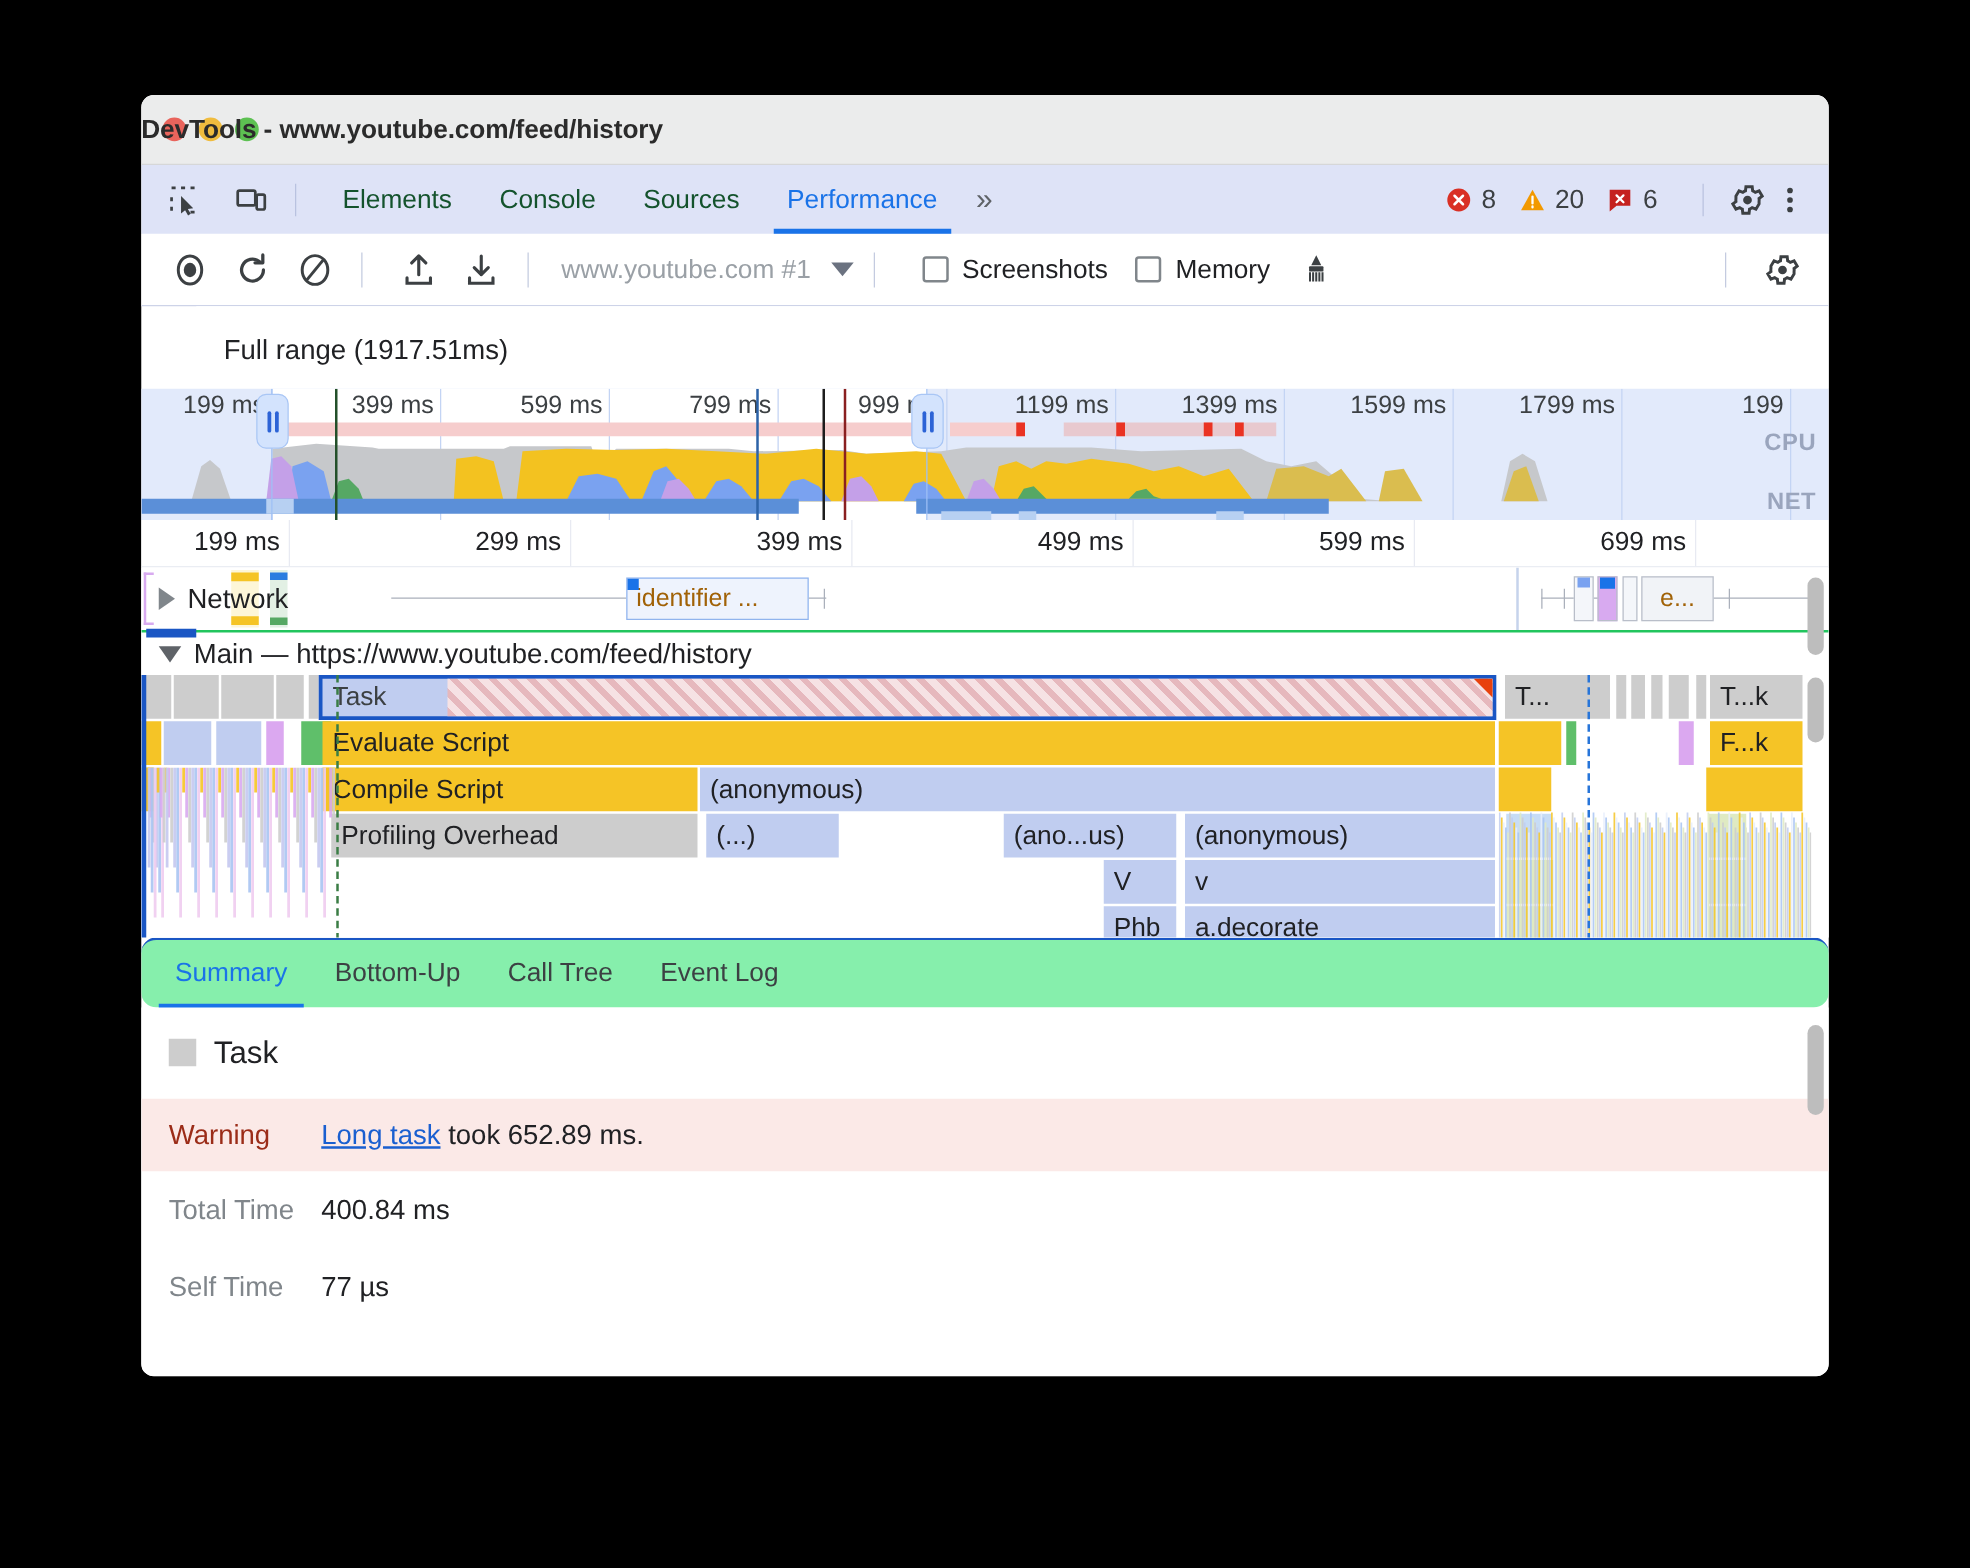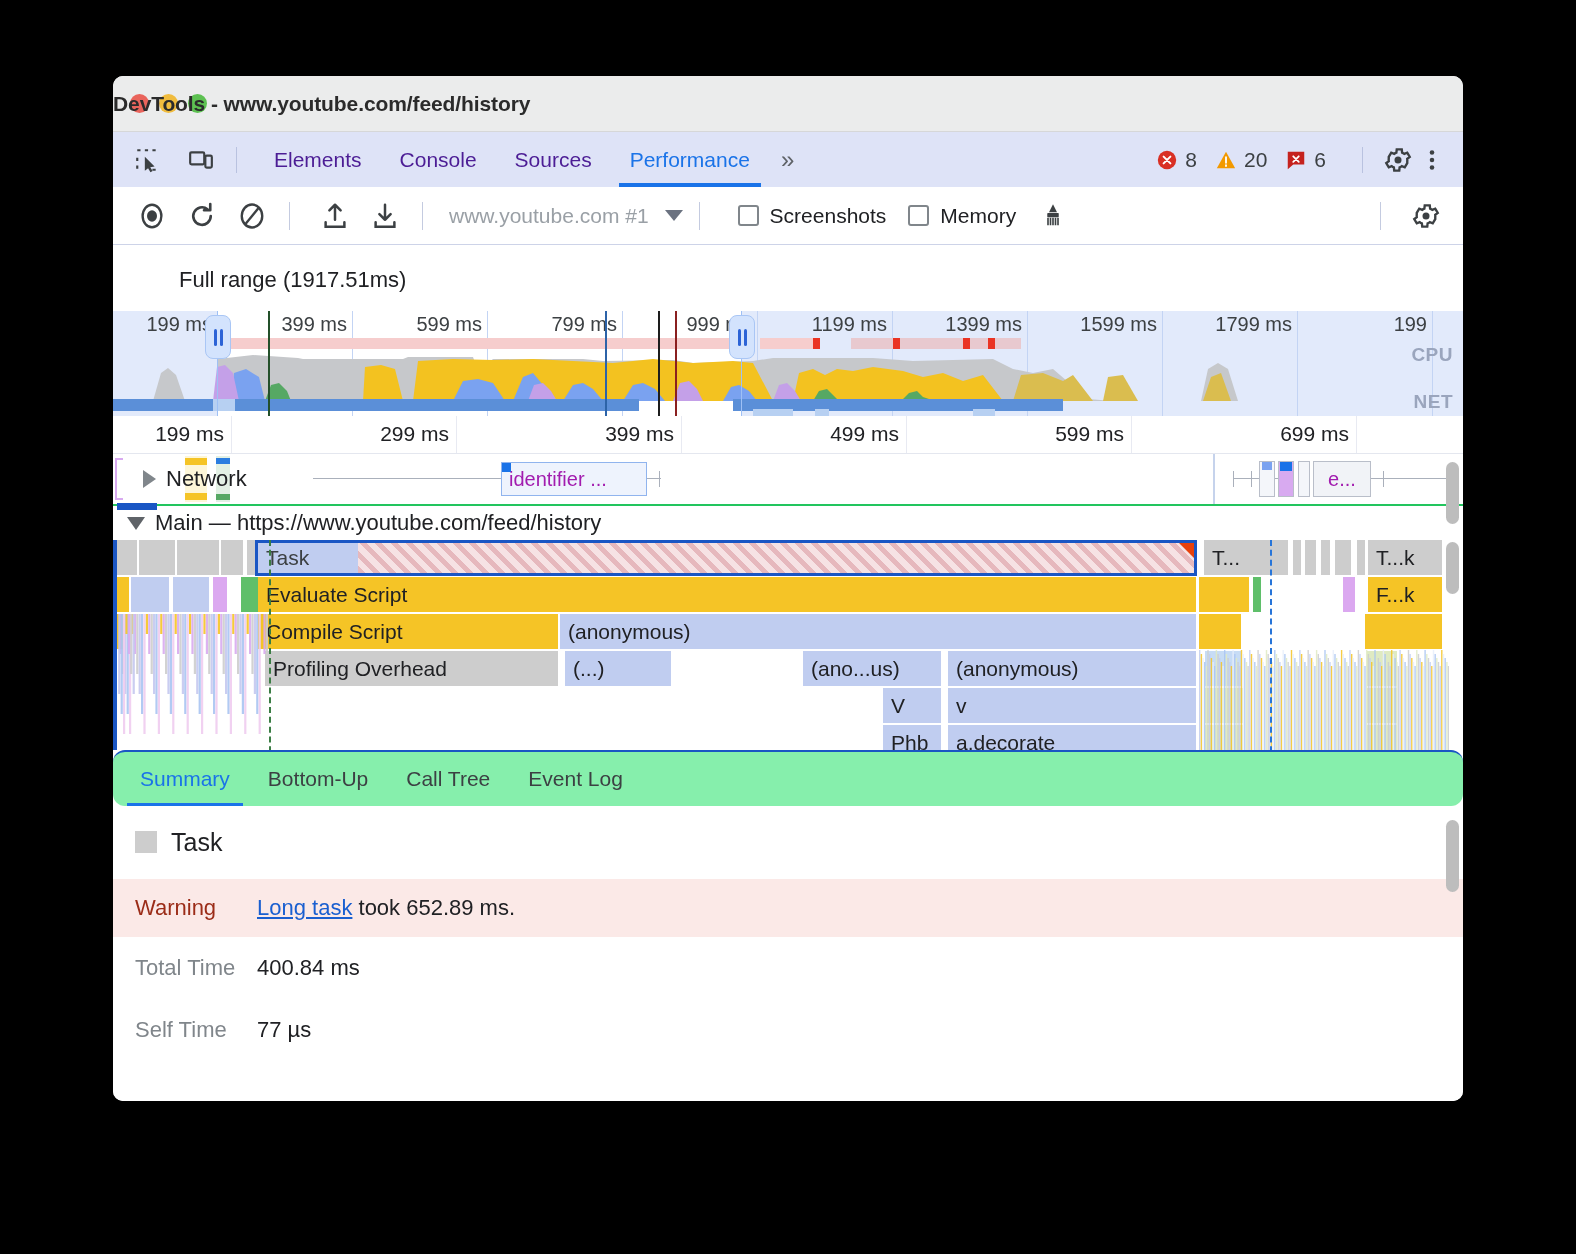--- a/index.html
+++ b/index.html
@@ -48,21 +48,21 @@
   }
   .tb-icon {
     width: 34px; height: 34px;
     display: flex; align-items: center; justify-content: center;
     color: #3c4043;
   }
   .tb-icon.first { margin-left: 17px; }
   .tb-icon.second { margin-left: 20px; }
   .tb-sep { width: 1px; height: 26px; background: #b9c2e0; margin: 0 18px; }
   .dt-tab {
-    font-size: 21px; color: #4c1d95;
+    font-size: 21px; color: #14532d;
     padding: 0 19px; height: 55px;
     display: flex; align-items: center;
     position: relative;
   }
   .dt-tab.active { color: #1a73e8; }
   .dt-tab.active::after {
     content: ""; position: absolute; left: 8px; right: 8px; bottom: 0;
     height: 4px; background: #1a73e8;
   }
   .dt-more { font-size: 24px; color: #5f6368; padding: 0 12px; letter-spacing: -3px; }
@@ -149,30 +149,30 @@
   }
   .ruler-tick { position: absolute; top: 0; bottom: 0; border-left: 1px solid #e8eaf2; }
   .ruler-tick span {
     position: absolute; right: 8px; top: 6px;
     font-size: 21px; color: #202124; white-space: nowrap;
   }
 
   
   .tracks { position: relative; flex: 1; overflow: hidden; background: #fff; }
   .net-track { position: relative; height: 50px; background: #fff; }
-  .track-head { display: flex; align-items: center; height: 50px; padding-left: 30px; position: relative; z-index: 4; }
+  .track-head { display: flex; align-items: center; height: 50px; padding-left: 14px; position: relative; z-index: 4; }
   .tri { width: 0; height: 0; border-top: 9px solid transparent; border-bottom: 9px solid transparent; border-left: 13px solid #80868b; margin-right: 10px; }
   .tri.down { border-left: 9px solid transparent; border-right: 9px solid transparent; border-top: 13px solid #5f6368; border-bottom: none; margin-right: 10px; }
   .track-name { font-size: 22px; color: #202124; white-space: nowrap; }
 
   .net-req {
     position: absolute;
     background: #eef3fd; border: 1px solid #90b4ee;
     display: flex; align-items: center;
-    font-size: 20px; color: #a21caf;
+    font-size: 20px; color: #a16207;
     padding-left: 7px; overflow: hidden; white-space: nowrap;
   }
   .net-line { position: absolute; height: 1px; background: #aab0bb; }
   .net-cap { position: absolute; width: 1px; background: #aab0bb; }
 
   .main-track-head {
     position: relative;
     height: 36px;
     display: flex; align-items: center;
     padding-left: 14px;

